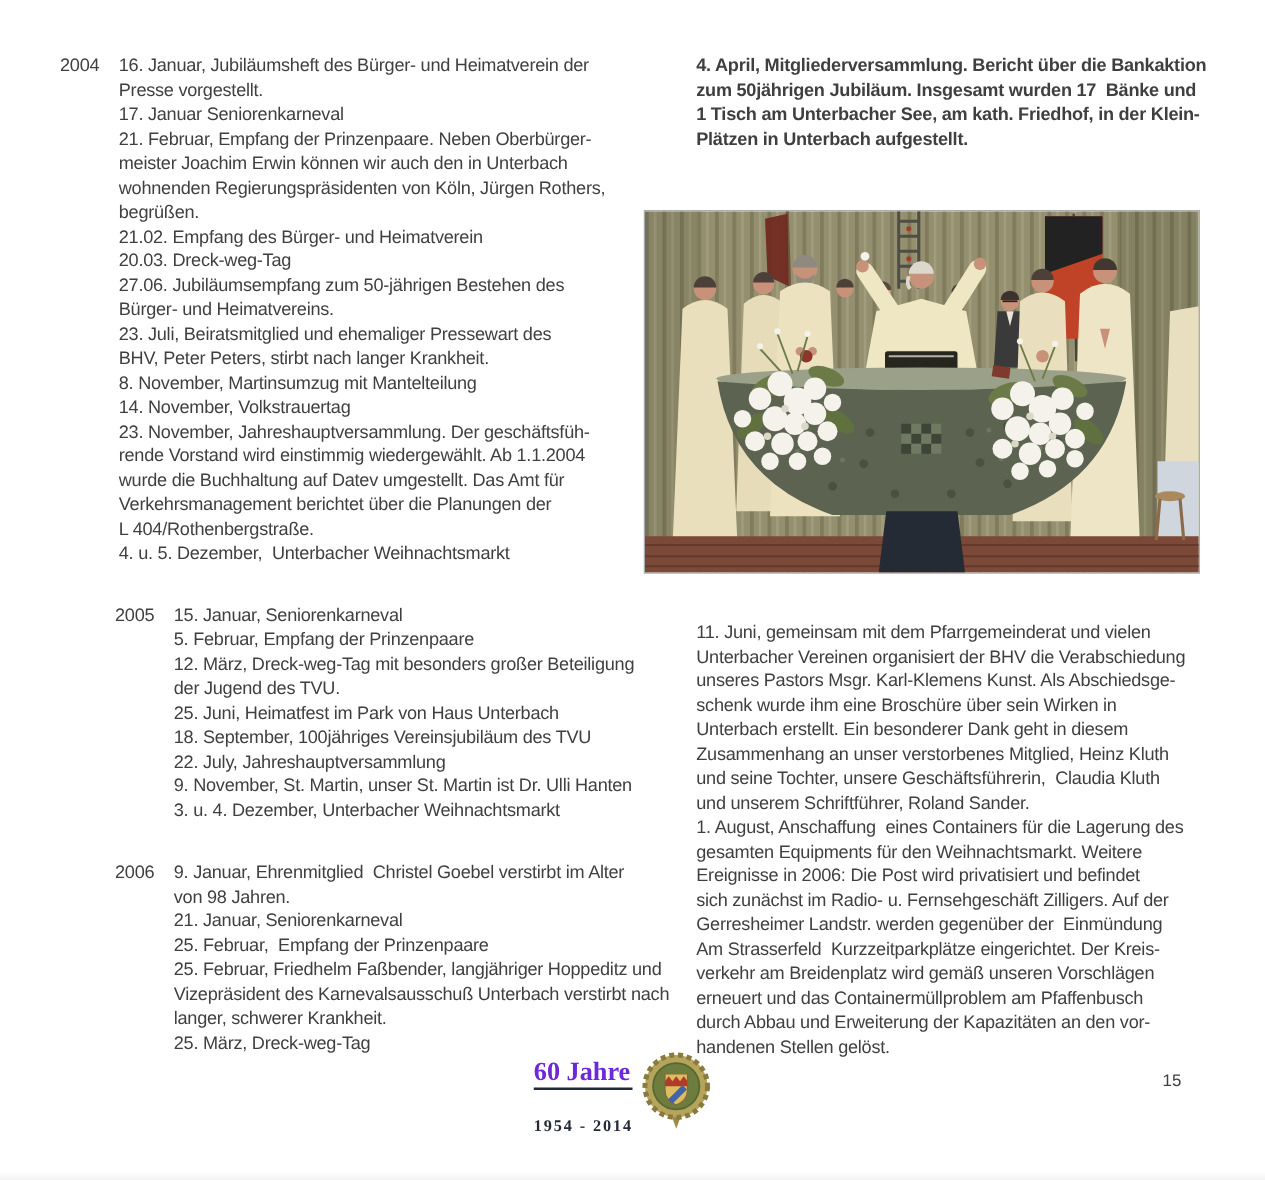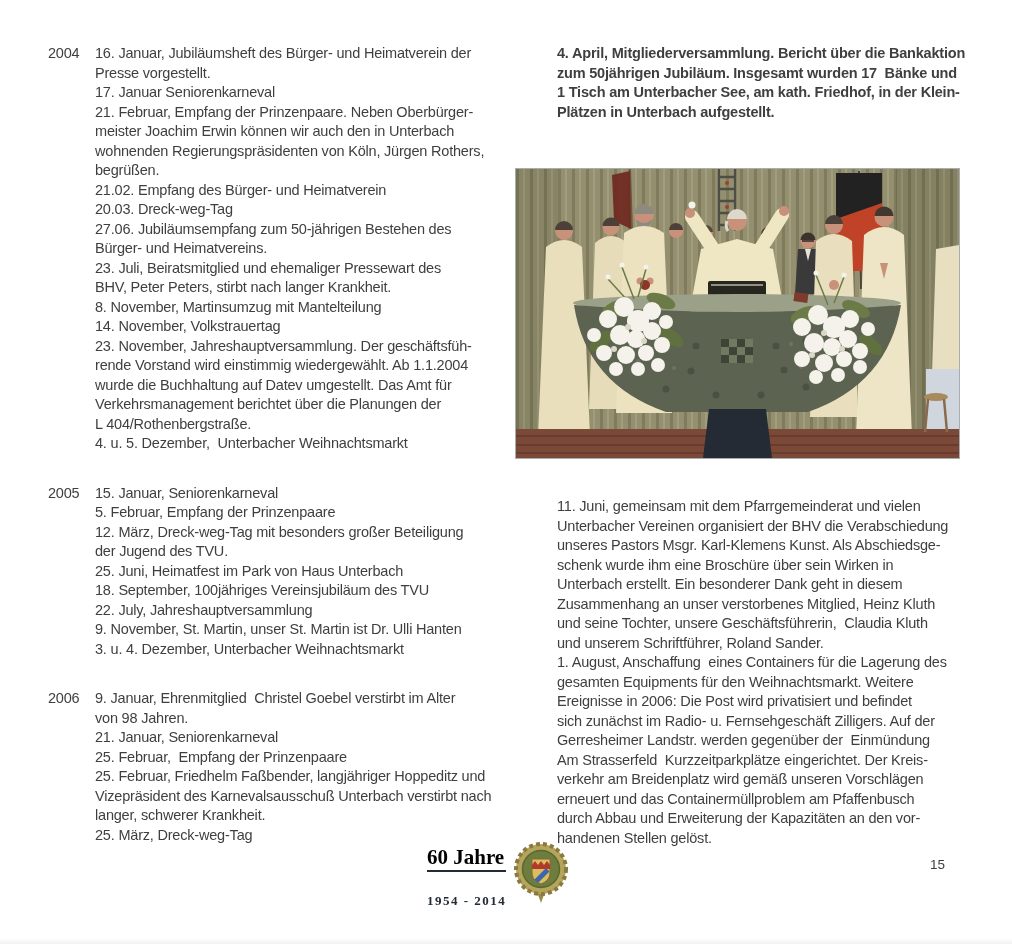--- a/index.html
+++ b/index.html
@@ -3,33 +3,33 @@
 <meta charset="utf-8">
 <style>
   html,body{margin:0;padding:0;}
   body{
     width:1012px;height:944px;background:#ffffff;position:relative;overflow:hidden;
     font-family:"Liberation Sans","DejaVu Sans",sans-serif;color:#3f3f41;
   }
   .line{white-space:pre;font-size:14.5px;line-height:19.5px;letter-spacing:-0.2px;}
   .left-col{position:absolute;left:48px;top:44px;width:470px;}
   .section{display:flex;}
-  .section + .section{margin-top:30px;}
+  .section + .section{margin-top:30px;margin-left:44px;}
   .year{width:47px;flex:none;font-size:14.5px;line-height:19.5px;letter-spacing:-0.2px;}
   .right-top{position:absolute;left:557px;top:44px;width:440px;font-weight:bold;}
   .right-bottom{position:absolute;left:557px;top:466px;width:440px;margin-top:31px;}
   .photo-frame{
     position:absolute;left:515px;top:168px;width:443px;height:289px;
     border:1px solid #a9adb0;box-sizing:content-box;
   }
   .photo-frame svg{display:block;}
   .footer-logo{position:absolute;left:427px;top:846px;display:flex;align-items:flex-start;}
   .logo-title{
     font-family:"Liberation Serif","DejaVu Serif",serif;font-weight:bold;font-size:21px;
-    color:#000000;line-height:22px;padding-bottom:2px;border-bottom:2px solid #222b36;
+    color:#6d28d9;line-height:22px;padding-bottom:2px;border-bottom:2px solid #222b36;
   }
   .logo-years{
     font-family:"Liberation Serif","DejaVu Serif",serif;font-size:13px;font-weight:bold;
     color:#222b36;letter-spacing:1.5px;margin-top:21px;white-space:pre;
   }
   .crest{margin-left:7px;margin-top:-6px;}
   .page-number{position:absolute;left:930px;top:857px;font-size:13.5px;letter-spacing:0;}
   .bottom-shade{position:absolute;left:0;right:0;bottom:0;height:6px;
     background:linear-gradient(to top, rgba(0,0,0,0.05), rgba(0,0,0,0));}
 </style>

